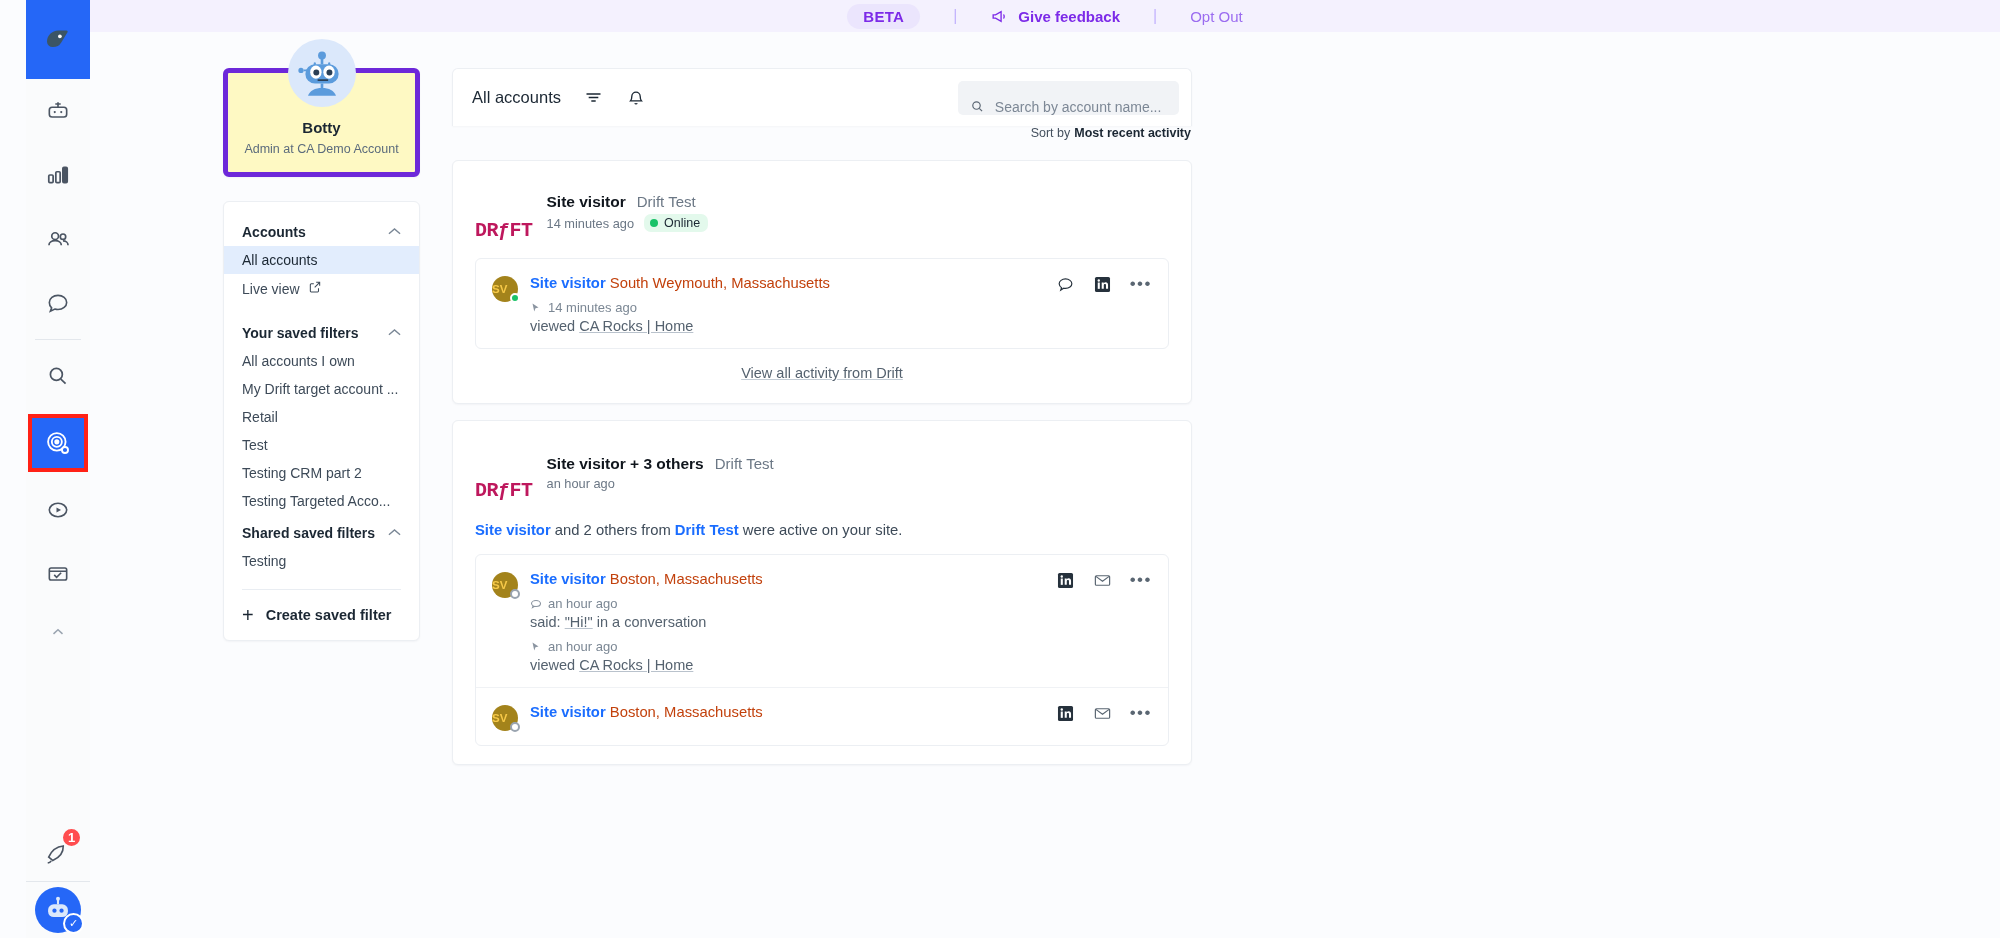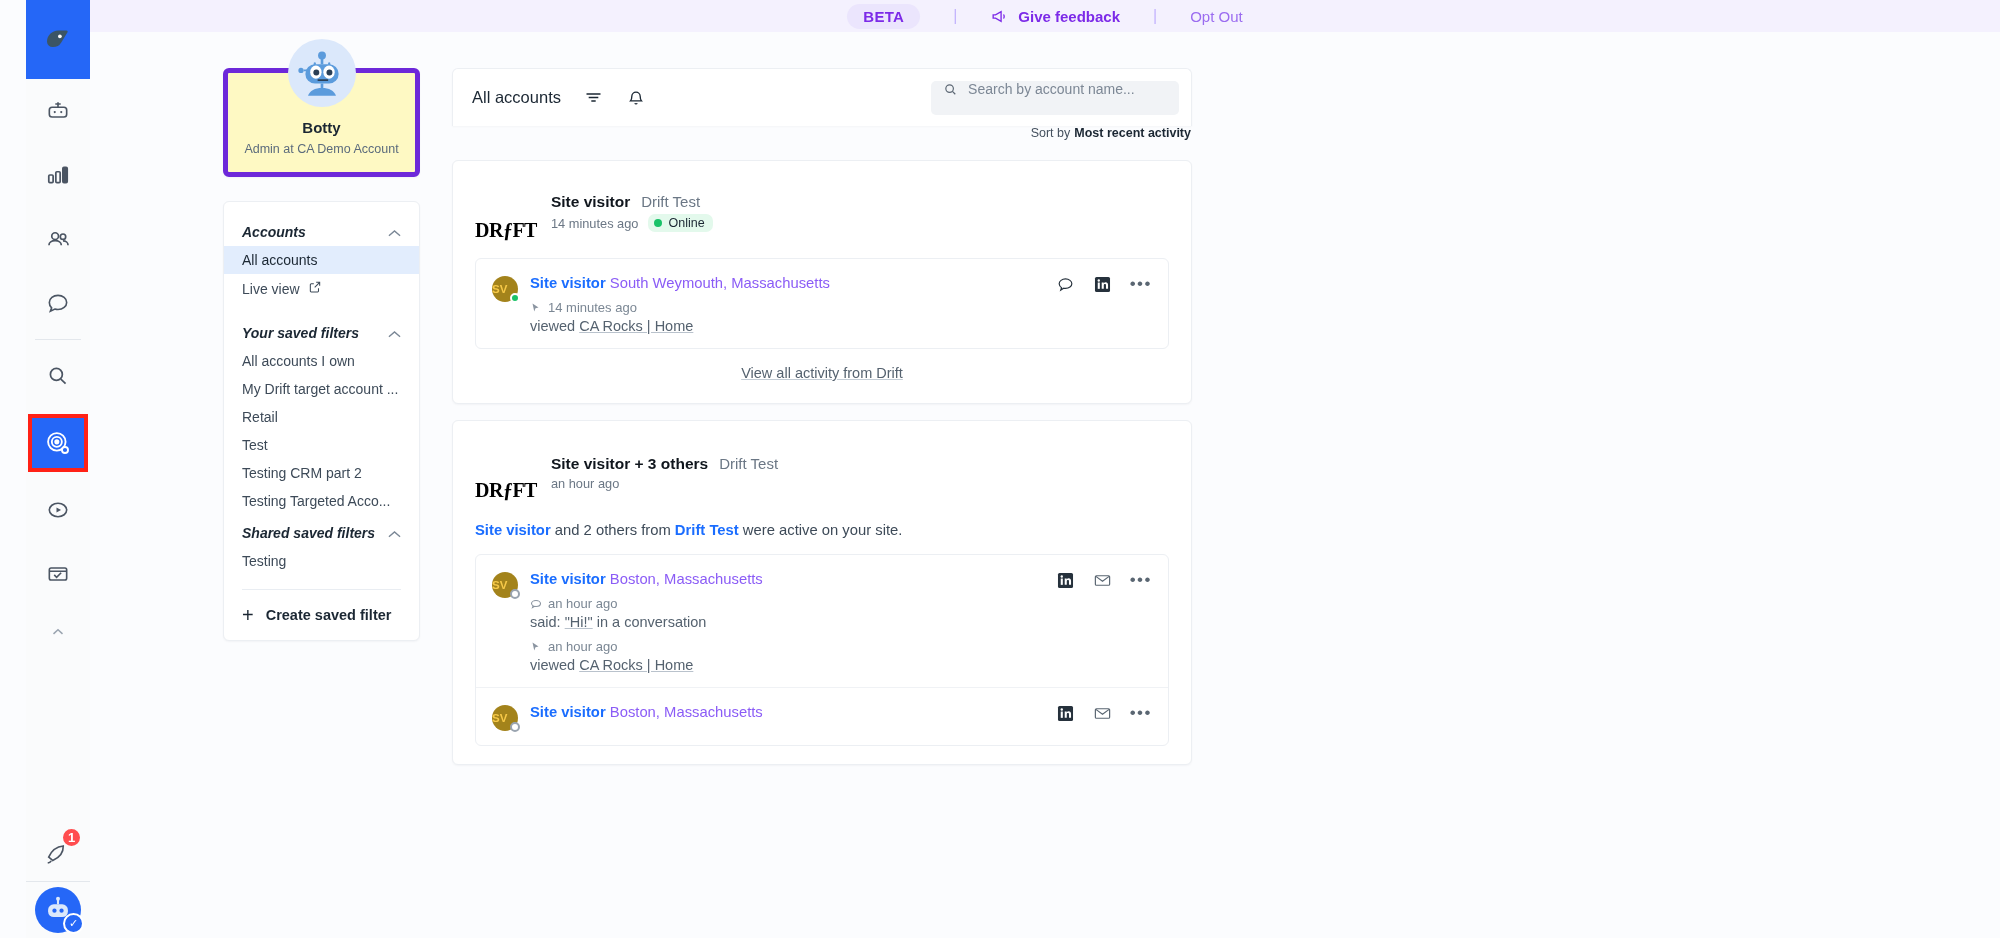--- a/index.html
+++ b/index.html
@@ -95,24 +95,23 @@
   }
   .profile-name { font-size: 15px; font-weight: bold; color: #1b2733; }
   .profile-sub { font-size: 12.5px; color: #5b6b7c; margin-top: 6px; }
 
   .filters-card {
     background: #fff; border: 1px solid #eceff3; border-radius: 6px;
     margin-top: 24px; padding: 14px 0 14px;
     box-shadow: 0 1px 2px rgba(16,24,40,.04);
   }
   .fgroup-head {
-    display: flex; align-items: flex-end; justify-content: space-between;
+    display: flex; align-items: center; justify-content: space-between;
     padding: 8px 18px 6px; font-size: 14px; font-weight: bold; color: #1b2733;
     cursor: pointer;
-    font-style: italic;
   }
   .chev { color: #7a8796; font-size: 11px; line-height: 1; }
   .fitem {
     padding: 6px 18px; font-size: 14px; color: #3d4a58; cursor: pointer;
     display: flex; align-items: center; gap: 8px; white-space: nowrap;
   }
   .fitem.active { background: #e2edfd; color: #1b2733; }
   .fdivider { height: 1px; background: #e9edf2; margin: 14px 18px 0; }
   .create-row {
     display: flex; align-items: center; gap: 12px;
@@ -125,44 +124,44 @@
   .maincol { position: absolute; left: 362px; top: 36px; width: 740px; }
   .main-head {
     background: #fff; border-radius: 6px 6px 0 0;
     border: 1px solid #eceff3; border-bottom: none;
     height: 58px; display: flex; align-items: center; padding: 0 12px 0 19px;
     box-shadow: 0 1px 2px rgba(16,24,40,.03);
   }
   .main-title { font-size: 16.5px; color: #1b2733; }
   .head-icon { margin-left: 22px; color: #1b2733; display: flex; cursor: pointer; }
   .searchbox {
-    margin-left: auto; width: 248px; height: 34px; background: #f1f3f6;
-    border-radius: 5px; display: flex; align-items: flex-start; gap: 10px; padding: 0 12px;
+    margin-left: auto; width: 221px; height: 34px; background: #f1f3f6;
+    border-radius: 5px; display: flex; align-items: flex-end; gap: 10px; padding: 0 12px;
   }
   .searchbox input {
     border: none; background: transparent; outline: none;
     font-size: 14px; color: #4b5563; width: 100%;
     font-family: "Liberation Sans", sans-serif;
   }
   .searchbox input::placeholder { color: #7c8795; }
   .sortrow {
     height: 34px; display: flex; align-items: flex-start; justify-content: flex-end;
     font-size: 12.5px; color: #45515f; padding-right: 1px;
   }
   .sortrow b { color: #1b2733; margin-left: 4px; }
 
   .acct-card {
     background: #fff; border: 1px solid #eceff3; border-radius: 6px;
     margin-bottom: 16px; padding: 22px 22px 18px;
     box-shadow: 0 1px 2px rgba(16,24,40,.04);
   }
   .acct-top { display: flex; align-items: center; gap: 14px; }
   .drift-logo {
-    font-size: 20px; font-weight: 900; color: #000000; letter-spacing: -0.5px;
-    font-family: Liberation Serif, serif;
+    font-size: 20px; font-weight: 900; color: #be185d; letter-spacing: -0.5px;
+    font-family: Liberation Mono, monospace;
     margin-top: 36px;
   }
   .acct-meta-l1 { display: flex; align-items: baseline; gap: 11px; }
   .acct-name { font-size: 15.5px; font-weight: bold; color: #10161d; }
   .acct-org { font-size: 15px; color: #6b7785; }
   .acct-meta-l2 { display: flex; align-items: center; gap: 10px; margin-top: 3px; }
   .acct-time { font-size: 12.8px; color: #6b7785; }
   .pill-online {
     background: #e3f9ec; color: #1b2733; font-size: 12.5px;
     border-radius: 7px; padding: 2px 8px 2px 6px;
@@ -183,21 +182,21 @@
   }
   .v-avatar .status {
     position: absolute; right: -2px; bottom: -1px;
     width: 10px; height: 10px; border-radius: 50%; border: 2px solid #fff;
   }
   .status.online { background: #19c268; }
   .status.offline { background: #fff; border: 2px solid #9aa4b0; }
   .v-body { margin-left: 12px; flex: 1; }
   .v-line1 { font-size: 14.8px; }
   .v-line1 .vname { color: #1a6dff; font-weight: bold; }
-  .v-line1 .vloc { color: #8b5cf6; }
+  .v-line1 .vloc { color: #c2410c; }
   .v-evt { margin-top: 9px; }
   .v-evt-head {
     display: flex; align-items: center; gap: 6px;
     font-size: 13px; color: #7b8794;
   }
   .v-evt-text { font-size: 14.5px; color: #55626f; margin-top: 3px; }
   .v-evt-text u { text-decoration-color: #b9c2cc; }
   .v-actions {
     position: absolute; right: 16px; top: 16px;
     display: flex; align-items: center; gap: 18px; color: #26313c;

